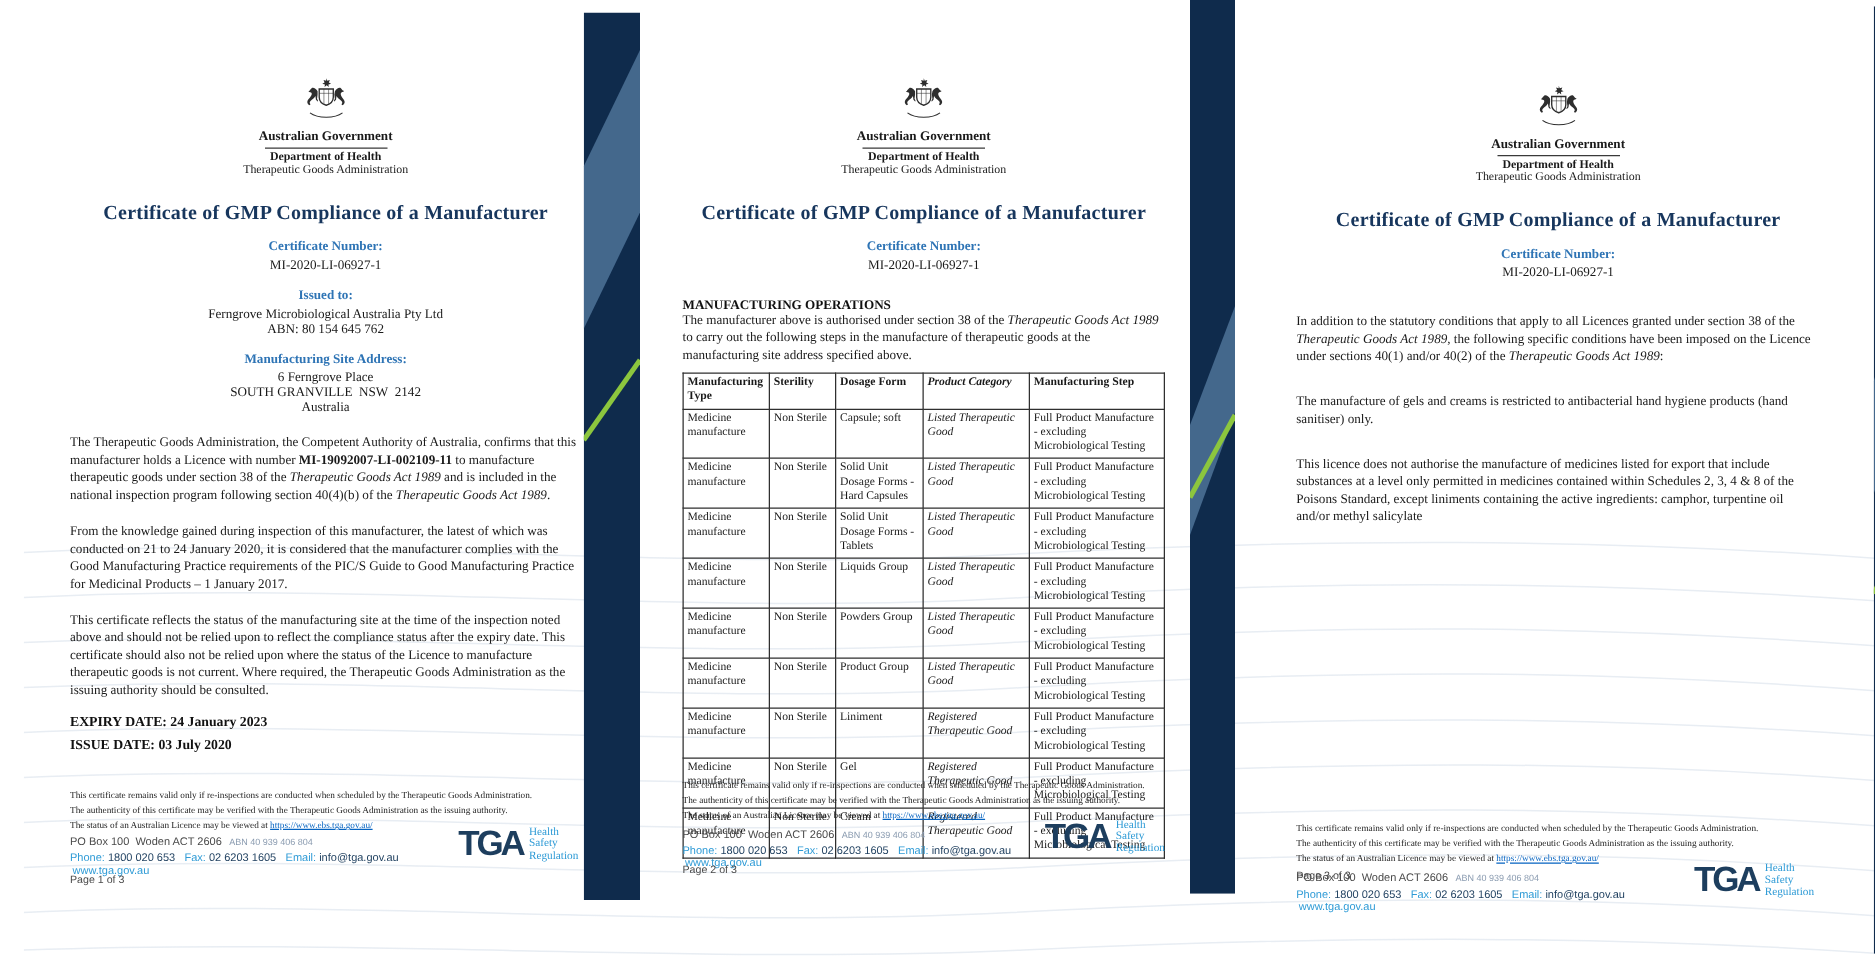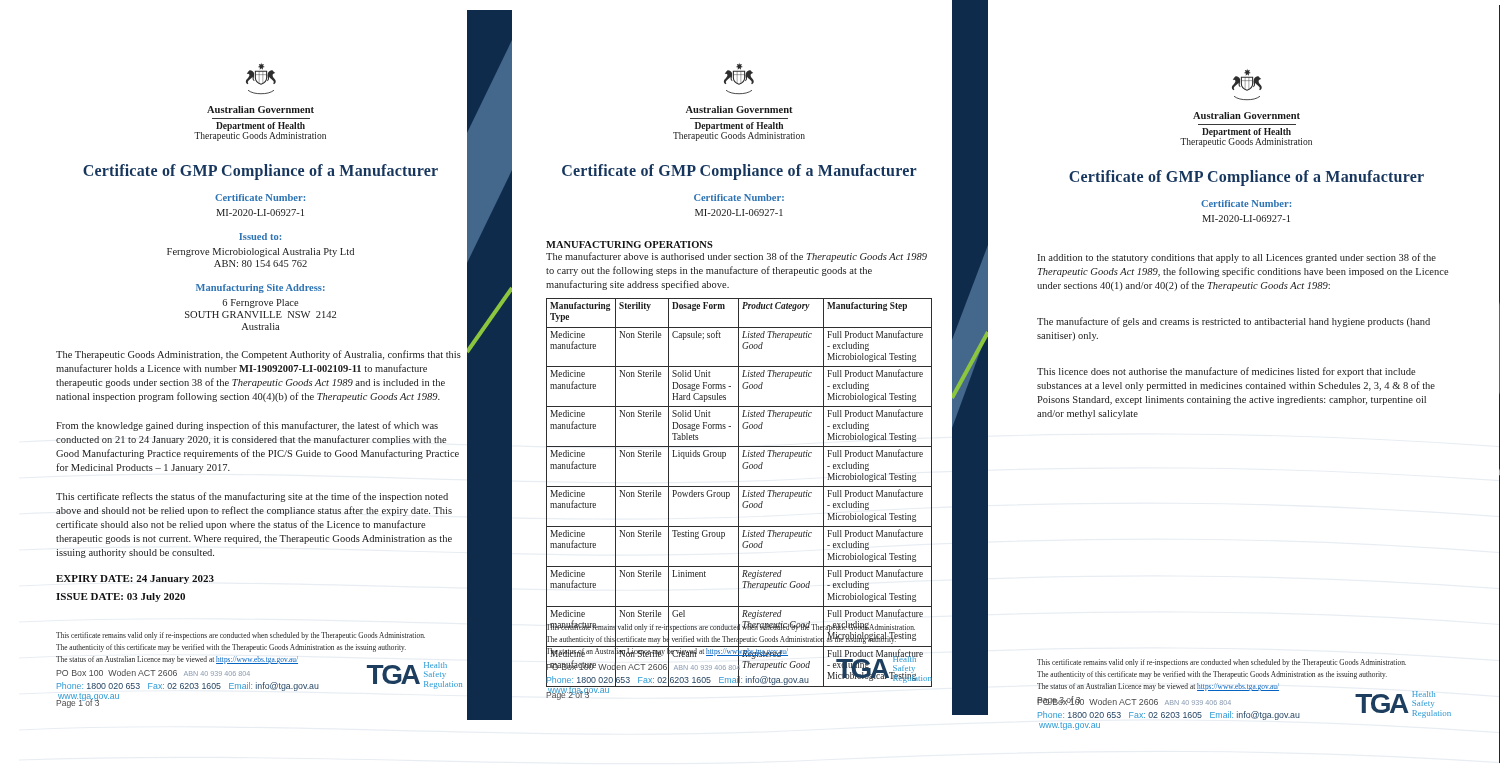--- a/index.html
+++ b/index.html
@@ -243,21 +243,21 @@
           <tr>
             <td>Medicine manufacture</td>
             <td>Non Sterile</td>
             <td>Powders Group</td>
             <td>Listed Therapeutic Good</td>
             <td>Full Product Manufacture - excluding Microbiological Testing</td>
           </tr>
           <tr>
             <td>Medicine manufacture</td>
             <td>Non Sterile</td>
-            <td>Testing Group</td>
+            <td>Product Group</td>
             <td>Listed Therapeutic Good</td>
             <td>Full Product Manufacture - excluding Microbiological Testing</td>
           </tr>
           <tr>
             <td>Medicine manufacture</td>
             <td>Non Sterile</td>
             <td>Liniment</td>
             <td>Registered Therapeutic Good</td>
             <td>Full Product Manufacture - excluding Microbiological Testing</td>
           </tr>

